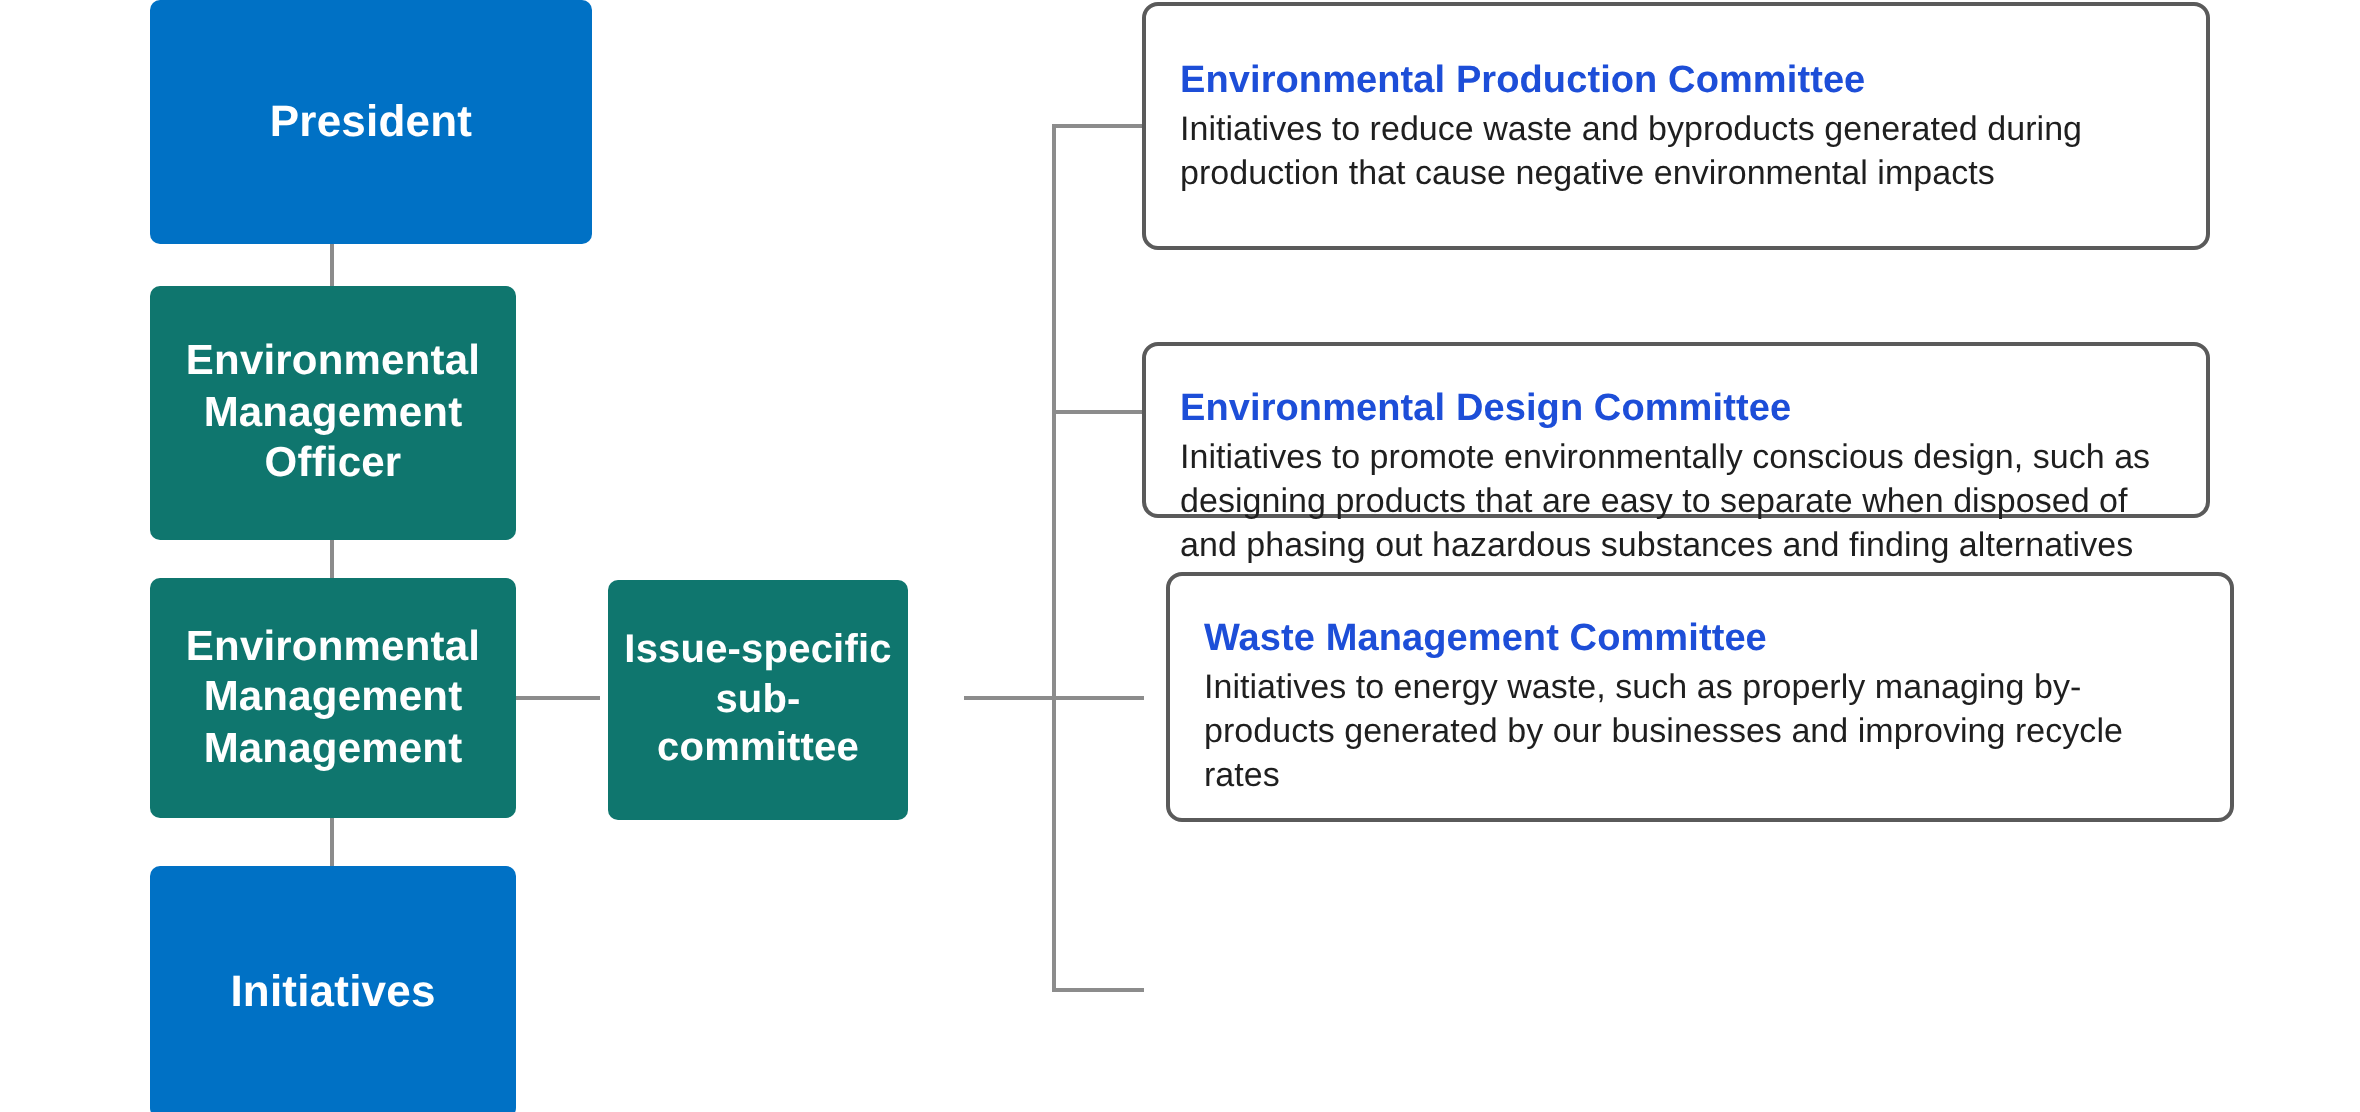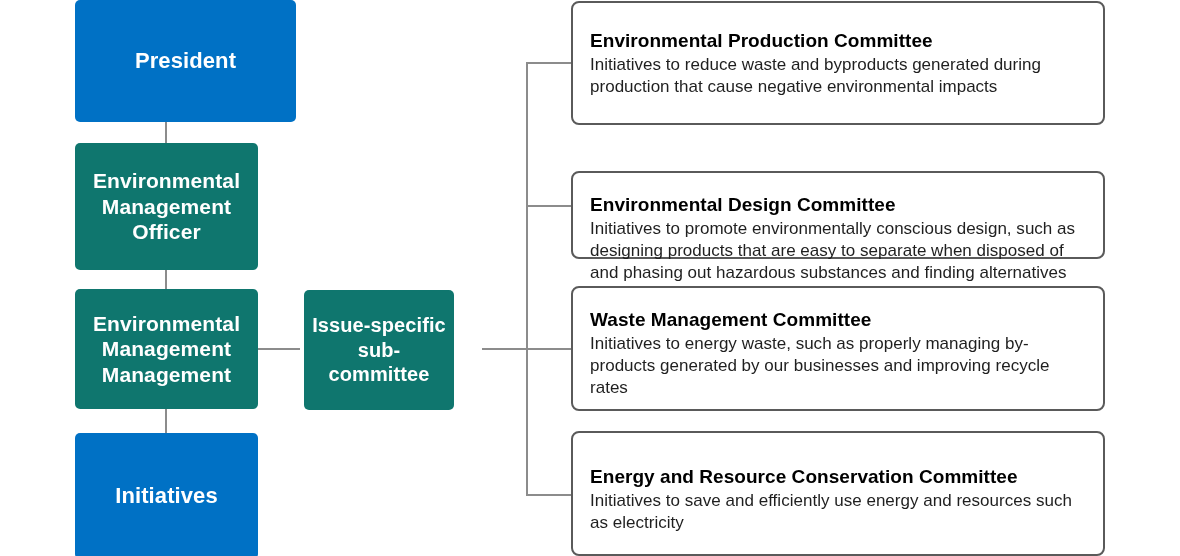--- a/index.html
+++ b/index.html
@@ -72,25 +72,25 @@
     width: 534px;
     box-sizing: border-box;
     background: #ffffff;
     border: 2px solid #5a5a5a;
     border-radius: 8px;
     padding: 14px 17px 12px 17px;
     z-index: 3;
   }
   #card-0 { top: 1px;   height: 124px; }
   #card-1 { top: 143px; height: 88px; margin-top: 28px; }
-  #card-2 { top: 286px; height: 125px; }
+  #card-2 { top: 286px; height: 125px; margin-left: 12px; }
   #card-3 { top: 431px; height: 125px; }
 
   .card-title {
-    color: #000000;
+    color: #1d4ed8;
     font-size: 19px;
     font-weight: bold;
     line-height: 1.22;
     margin: 0 0 2px 0;
     letter-spacing: .05px;
   }
   .card-desc {
     color: #1f1f1f;
     font-size: 17px;
     line-height: 1.3;
@@ -153,20 +153,14 @@
     </div>
   </div>
 
   <div class="card" id="card-2">
     <div class="card-inner">
       <p class="card-title">Waste Management Committee</p>
       <p class="card-desc">Initiatives to energy waste, such as properly managing by-products generated by our businesses and improving recycle rates</p>
     </div>
   </div>
 
-  <div class="card" id="card-3">
-    <div class="card-inner">
-      <p class="card-title">Energy and Resource Conservation Committee</p>
-      <p class="card-desc">Initiatives to save and efficiently use energy and resources such as electricity</p>
-    </div>
-  </div>
 
 </div>
 
 </body></html>

